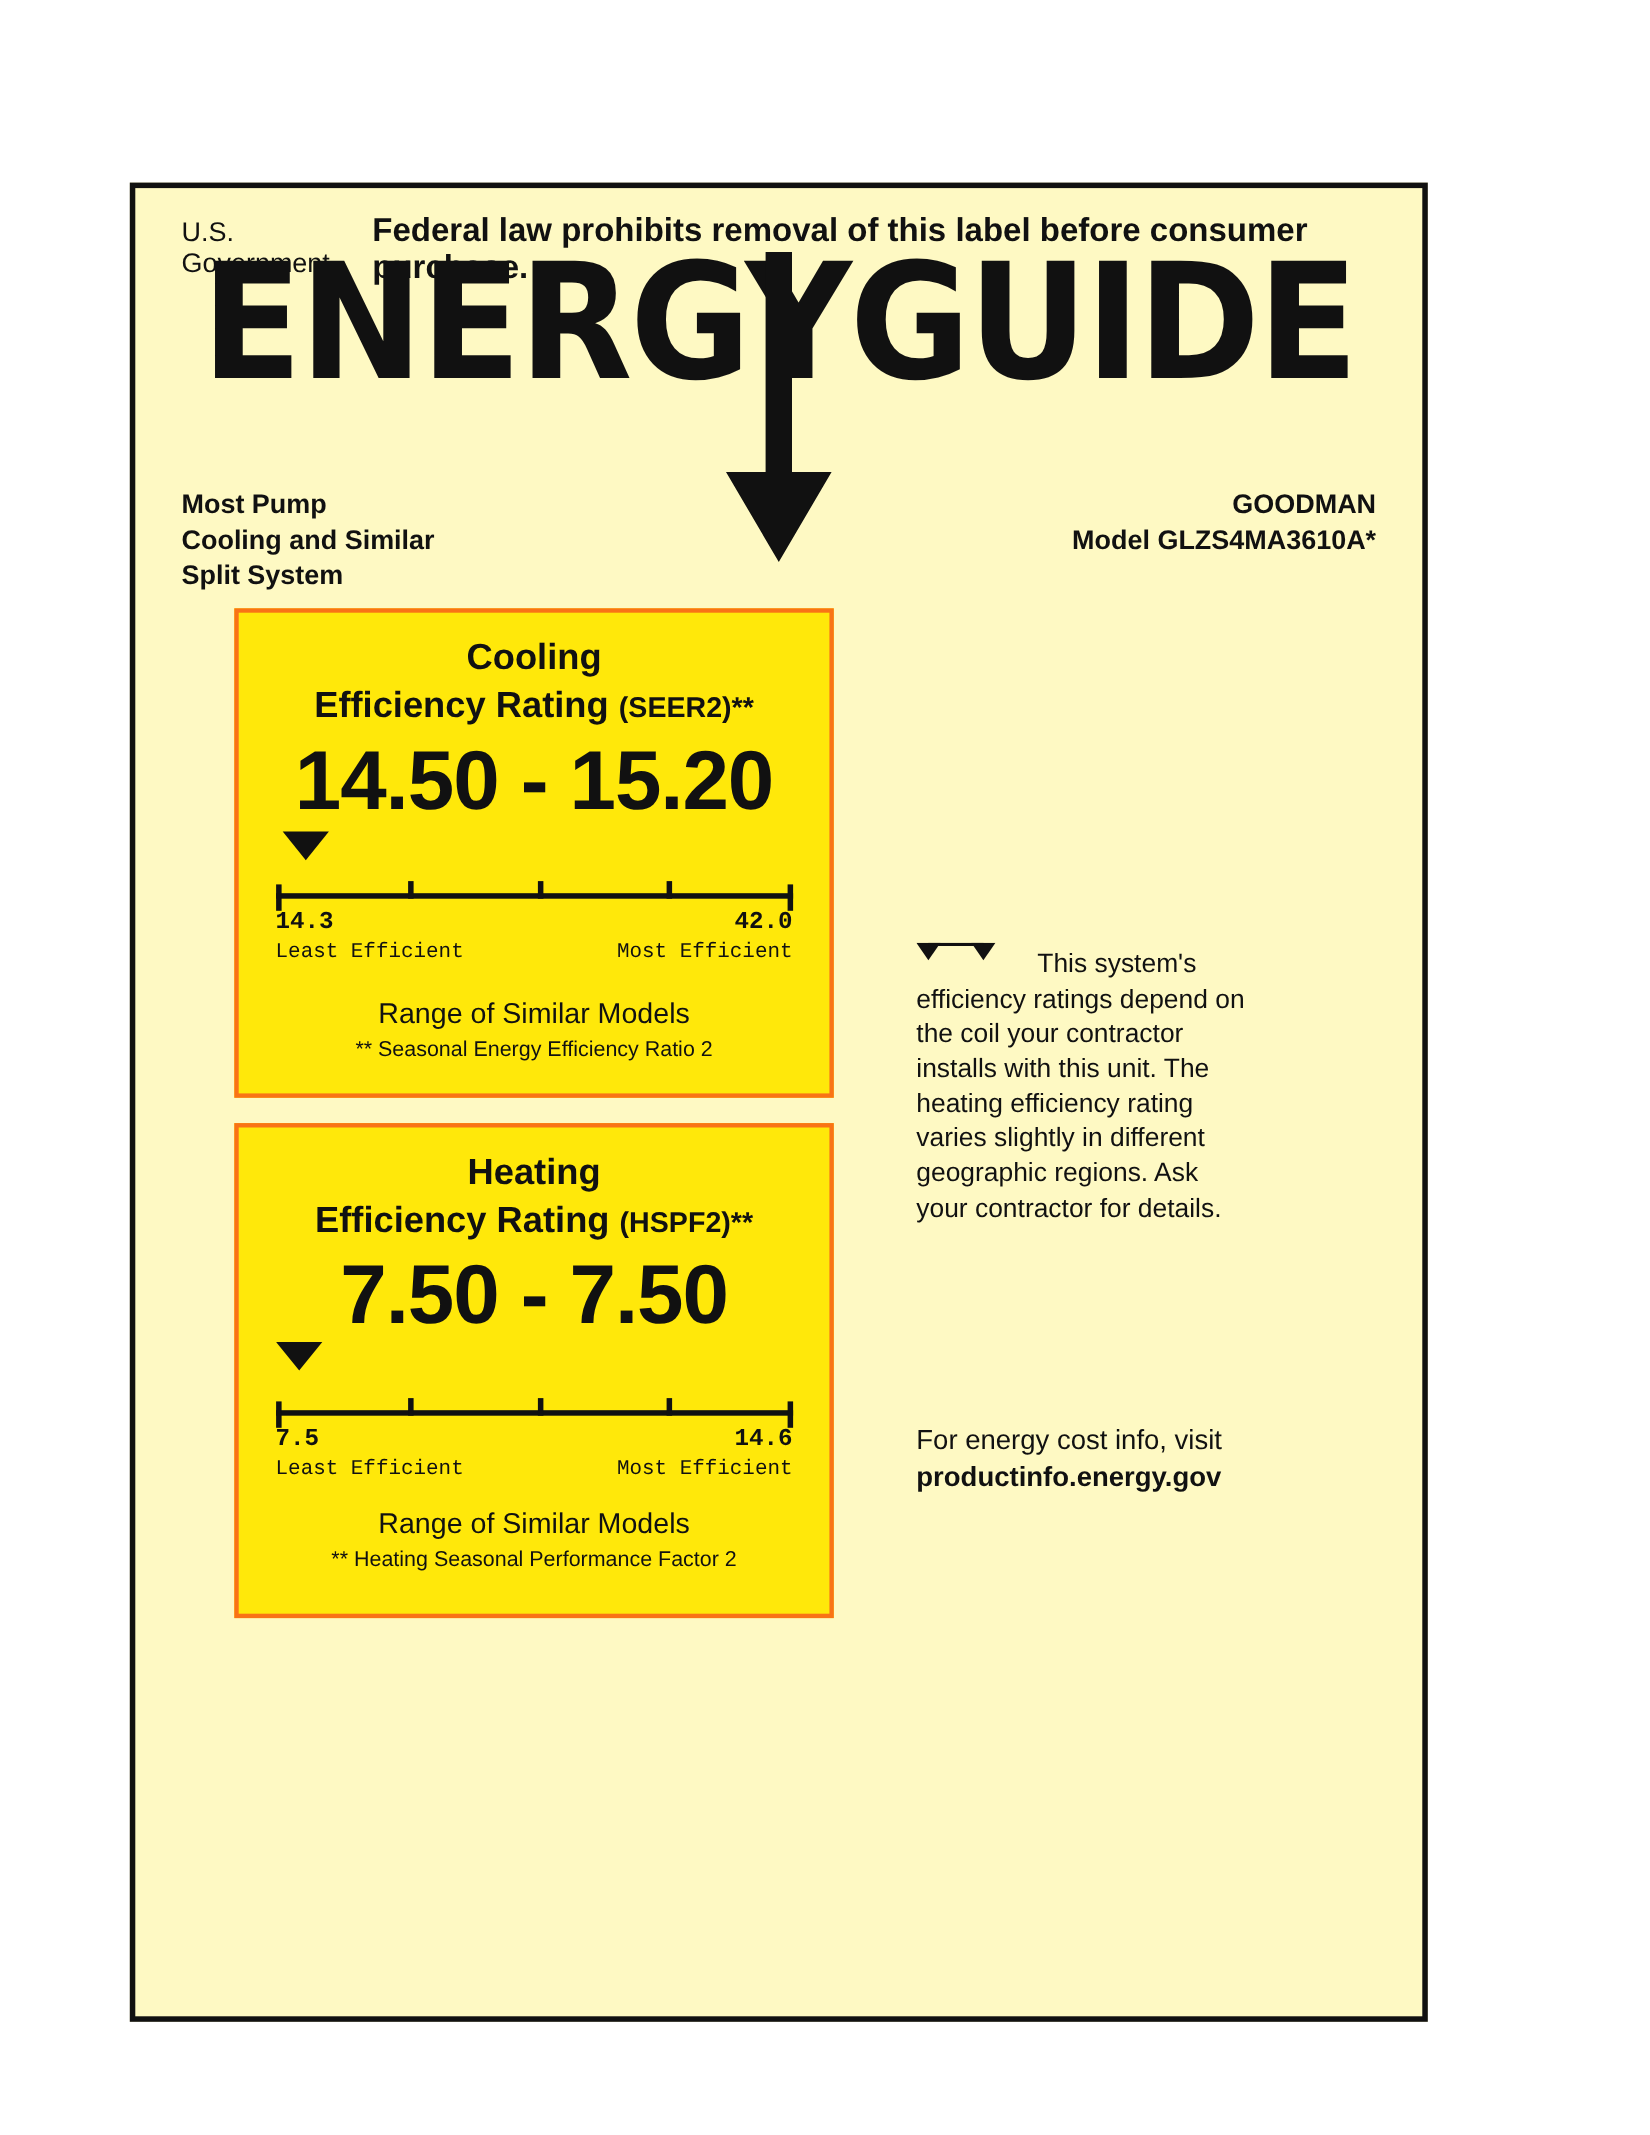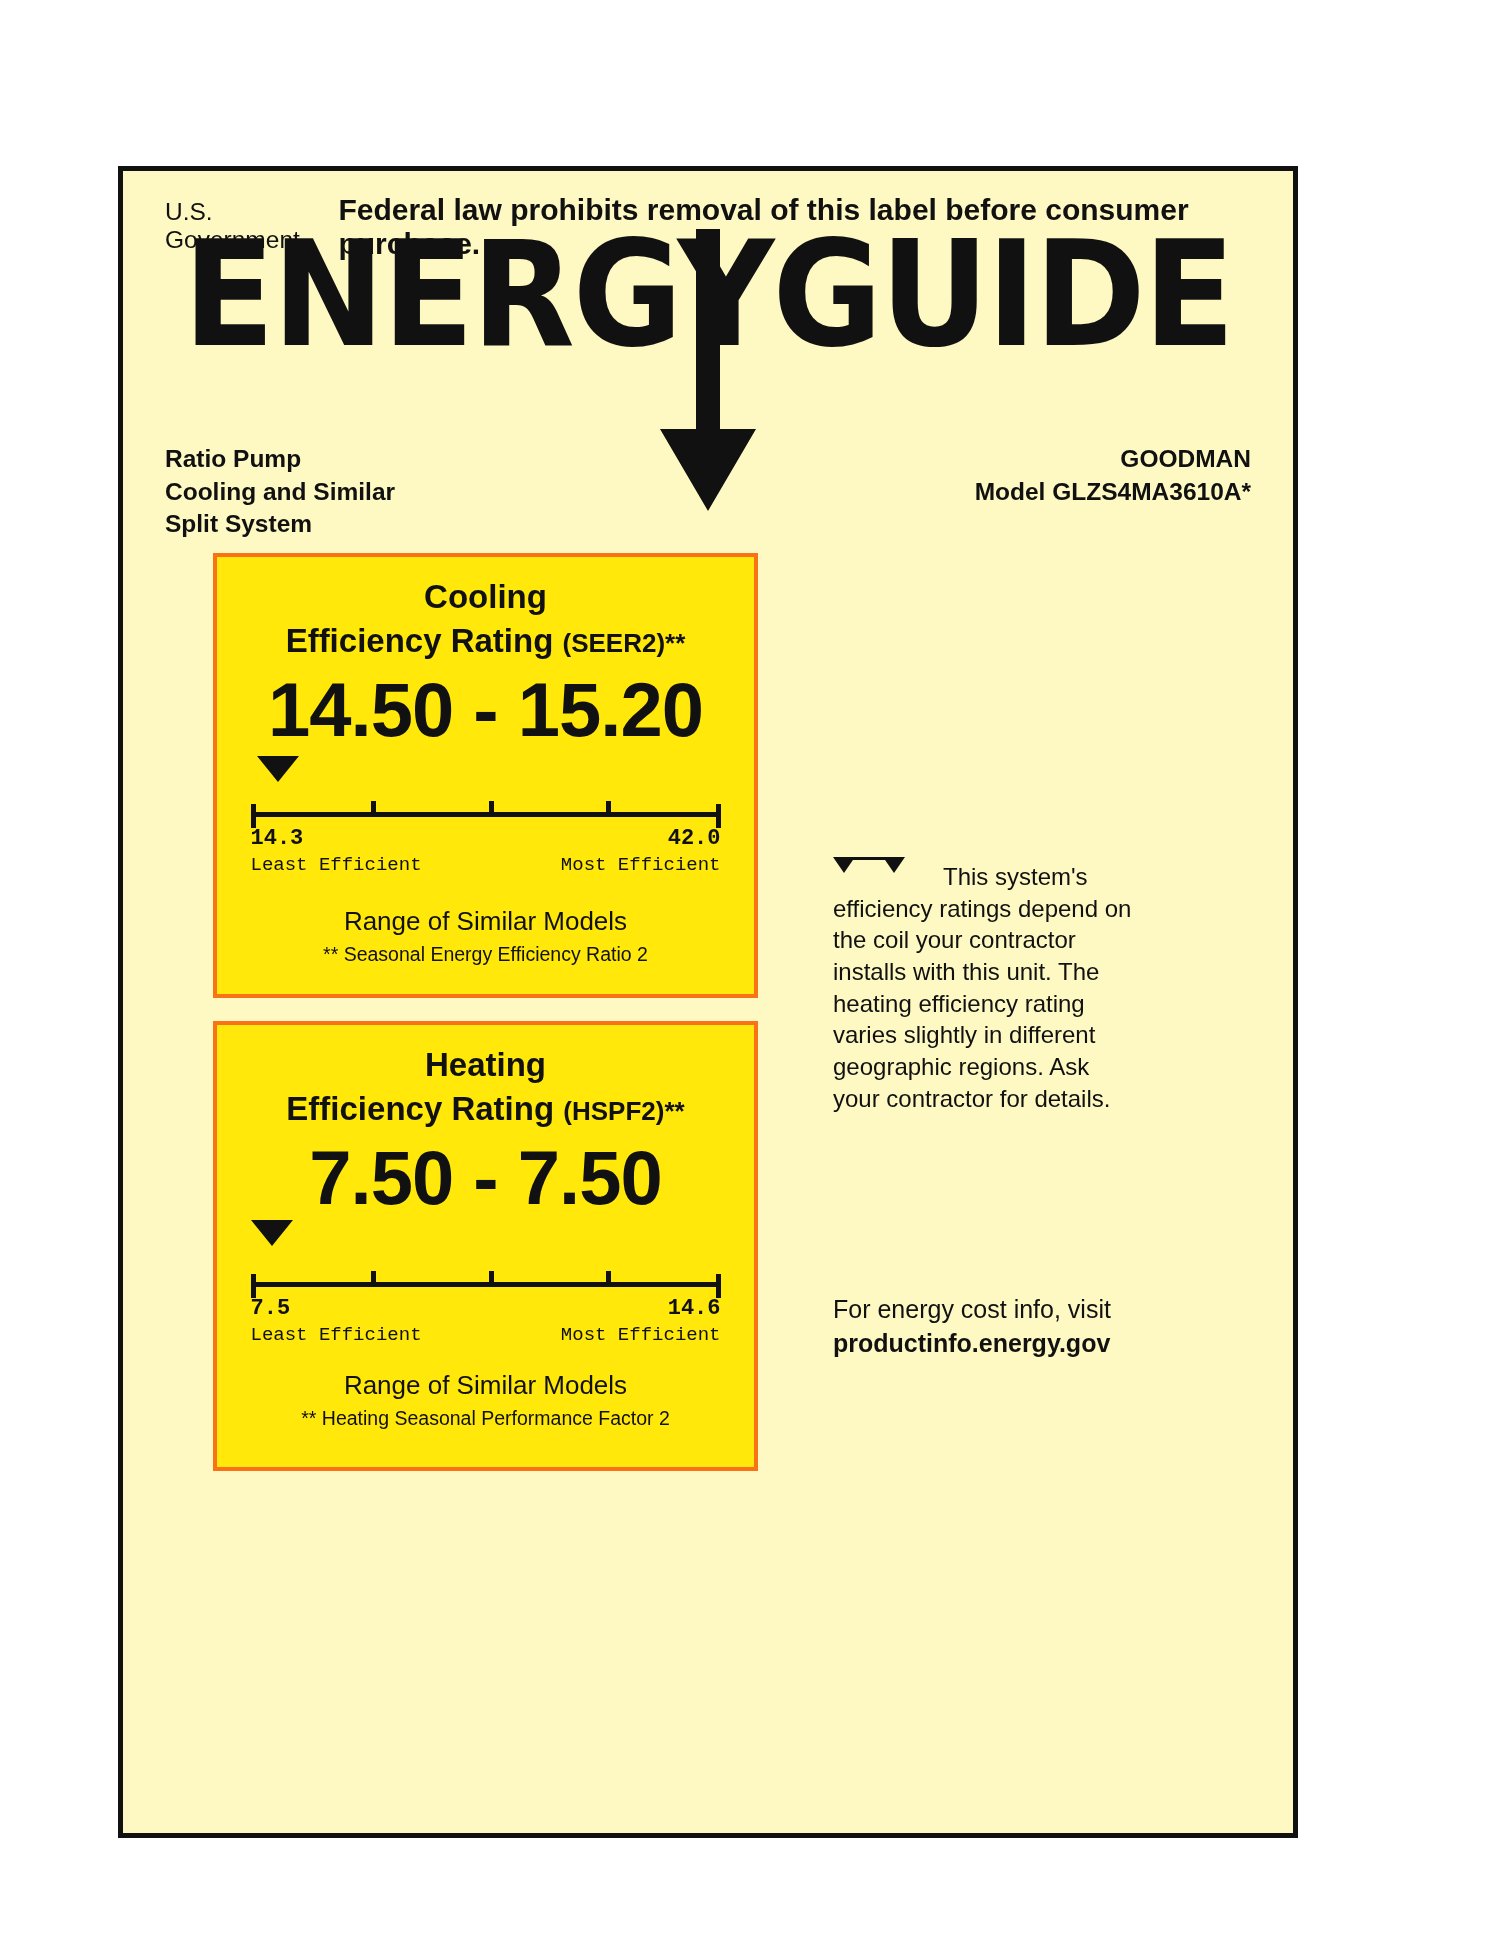--- a/index.html
+++ b/index.html
@@ -245,21 +245,21 @@
   </div>
 
   <div class="wordmark-wrap">
     <div class="wordmark"><span class="scaler">ENERGYGUIDE</span></div>
     <svg class="arrow-down" width="140" height="300" viewBox="0 0 140 300">
       <polygon points="58,0 82,0 82,200 118,200 70,282 22,200 58,200" fill="#111111"></polygon>
     </svg>
   </div>
 
   <div class="product-left">
-    <div>Ratio Pump</div>
+    <div>Most Pump</div>
     <div>Cooling and Similar</div>
     <div>Split System</div>
   </div>
   <div class="product-right">
     <div>GOODMAN</div>
     <div>Model GLZS4MA3610A*</div>
   </div>
 
   <div class="rating-box" id="cooling-box">
     <div class="rating-title">Cooling</div>

